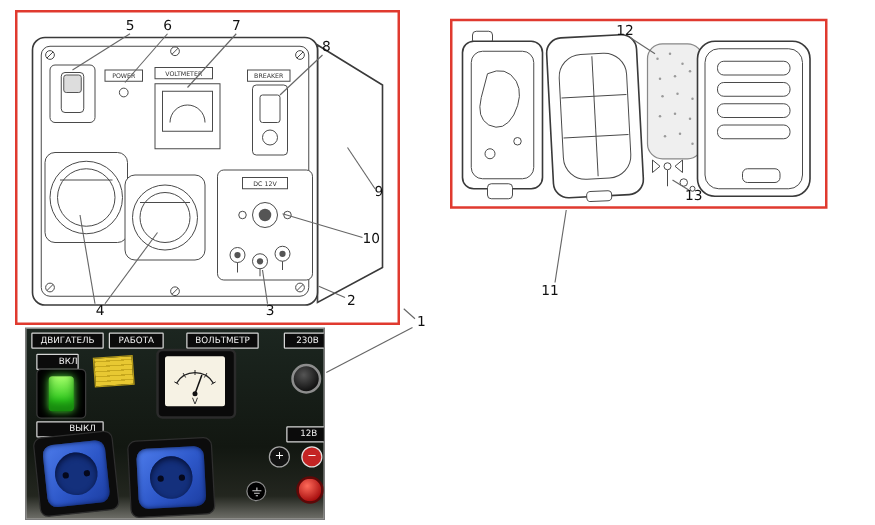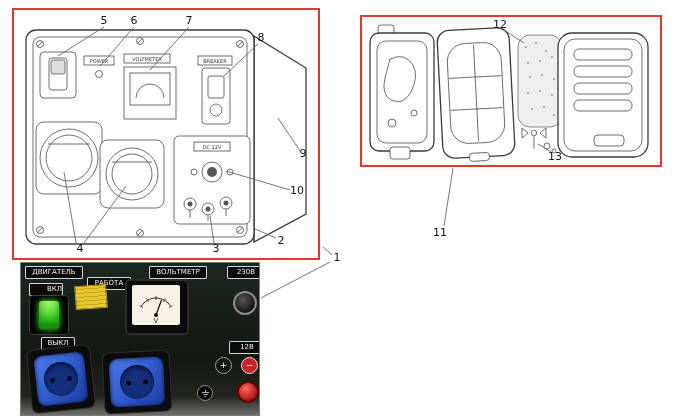--- a/index.html
+++ b/index.html
@@ -245,29 +245,29 @@
 
       <line x1="142" y1="13" x2="162" y2="26" class="leader"></line>
       <line x1="189" y1="135" x2="176" y2="127" class="leader"></line>
       <text x="138" y="11" class="co">12</text>
       <text x="193" y="143" class="co">13</text>
     </svg>
   </div>
 
   <div id="photo">
     <div class="ph-label" style="left:4px;top:3px;width:56px;">ДВИГАТЕЛЬ</div>
-    <div class="ph-label" style="left:66px;top:14px;width:42px;">РАБОТА</div>
+    <div class="ph-label" style="left:66px;top:3px;width:42px;">РАБОТА</div>
     <div class="ph-label" style="left:128px;top:3px;width:56px;">ВОЛЬТМЕТР</div>
     <div class="ph-label" style="left:206px;top:3px;width:36px;">230В</div>
 
     <div class="ph-label" style="left:8px;top:20px;width:32px;text-align:right;">ВКЛ</div>
     <div class="switch-bezel">
       <div class="rocker-green"></div>
     </div>
-    <div class="ph-label" style="left:20px;top:74px;width:32px;">ВЫКЛ</div>
+    <div class="ph-label" style="left:8px;top:74px;width:32px;padding-left:20px;">ВЫКЛ</div>
 
     <div class="sticker"></div>
 
     <div class="vm-bezel">
       <div class="vm-face">
         <svg viewBox="0 0 48 40" width="48" height="40">
           <path d="M9.3,21.5 A17,17 0 0 1 38.7,21.5" stroke="#222" stroke-width="1" fill="none"></path>
           <line x1="7.5" y1="20.5" x2="11" y2="22.5" stroke="#222" stroke-width="0.8"></line>
           <line x1="14.5" y1="13.5" x2="16.5" y2="17" stroke="#222" stroke-width="0.8"></line>
           <line x1="24" y1="11" x2="24" y2="15" stroke="#222" stroke-width="0.8"></line>

